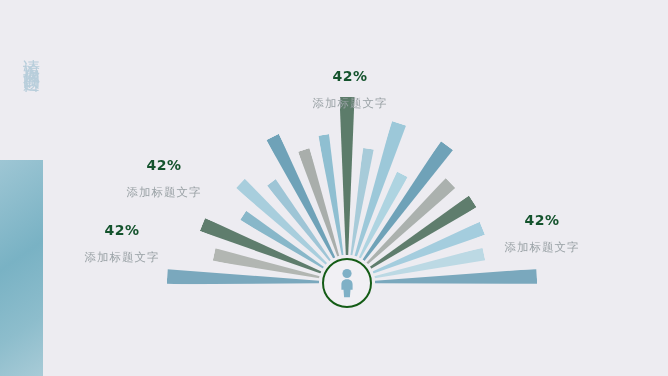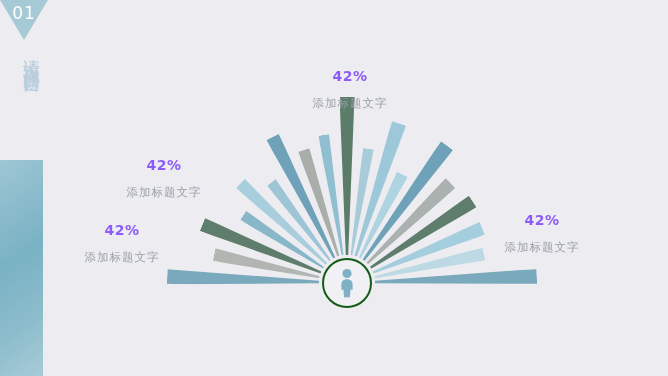--- a/index.html
+++ b/index.html
@@ -69,37 +69,33 @@
     background:#f1f0f4;
     border:2.5px solid #145c16;
     box-sizing:border-box;
     z-index:40;
   }
   .hub svg{position:absolute;left:50%;top:50%;transform:translate(-50%,-50%);}
 
   
   .lbl{position:absolute;text-align:center;white-space:nowrap;}
   .lbl .pct{
-    font-size:14px;font-weight:bold;color:#8b5cf6;
+    font-size:14px;font-weight:bold;color:#14532d;
     font-family:"DejaVu Sans",sans-serif;letter-spacing:.5px;
   }
   .lbl .cap{
     font-size:11.5px;color:#9aa2a6;margin-top:12px;
     font-family:"DejaVu Sans","Liberation Sans",sans-serif;letter-spacing:1px;
   }
 </style>
 </head>
 <body>
 
 <div id="stage">
 
-  <div class="num-badge">
-    <div class="tri"></div>
-    <div class="num">01</div>
-  </div>
 
   <div class="v-title">请输入你的题目</div>
 
   <div class="side-bar"></div>
 
   <div class="fan" id="fan">
       <div class="ray" style="transform: rotate(-178deg);">
         <i style="position: absolute; left: 28px; top: -7.5px; width: 152px; height: 15px; background: rgb(122, 168, 189); clip-path: polygon(0% 42%, 100% 0%, 100% 100%, 0% 58%);"></i>
       </div>
       <div class="ray" style="transform: rotate(-168deg);">

